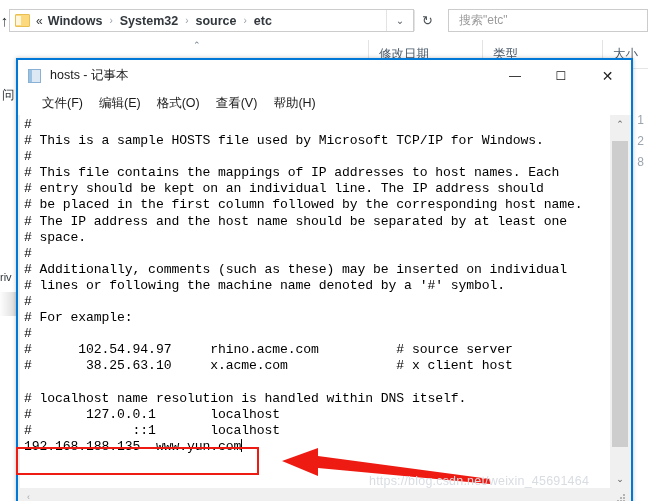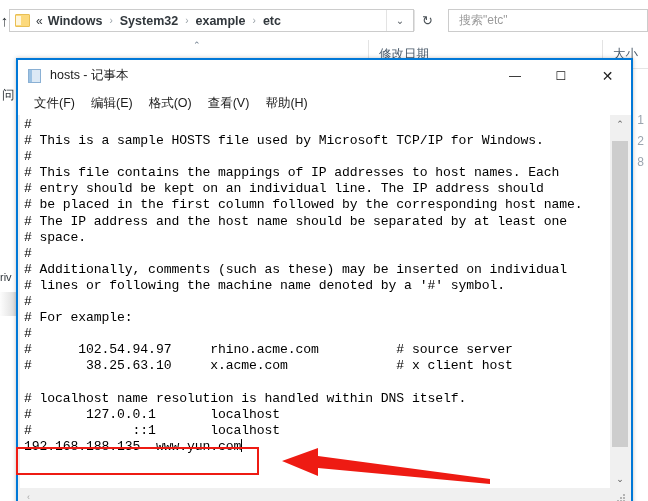--- a/index.html
+++ b/index.html
@@ -255,21 +255,21 @@
     color: #222;
   }
   .np-btn.close { width: 47px; font-size: 14px; }
   .np-menu {
     position: absolute;
     left: 0; top: 31px;
     width: 100%; height: 24px;
     background: #ffffff;
     display: flex;
     align-items: center;
-    padding-left: 16px;
+    padding-left: 24px;
     box-sizing: border-box;
   }
   .np-menu-item {
     font-size: 12.5px;
     color: #1a1a1a;
     margin-right: 16px;
     white-space: nowrap;
   }
   .np-client {
     position: absolute;
@@ -393,21 +393,21 @@
       <div class="up-arrow">↑</div>
 
       <div class="addr-box">
         <span class="folder-ico"></span>
         <span class="crumbs">
           <span class="crumb-dbl">«</span>
           <span class="crumb">Windows</span>
           <span class="crumb-chev">›</span>
           <span class="crumb">System32</span>
           <span class="crumb-chev">›</span>
-          <span class="crumb">example</span>
+          <span class="crumb">source</span>
           <span class="crumb-chev">›</span>
           <span class="crumb">etc</span>
         </span>
         <span style="flex:1 1 auto"></span>
         <span class="addr-drop">⌄</span>
       </div>
 
       <div class="refresh-btn">↻</div>
 
       <div class="search-box">
@@ -417,20 +417,21 @@
 
     <div class="nav-sliver">
       <div class="nav-text-1">问</div>
       <div class="nav-text-2">riv</div>
       <div class="nav-selected-band"></div>
     </div>
 
     <div class="col-header">
       <div class="col-sort" style="left:167px;">⌃</div>
       <div class="col-cell" style="left:342px; width:126px;">修改日期</div>
+      <div class="col-cell" style="left:456px; width:120px;">类型</div>
       <div class="col-cell" style="left:576px; width:72px;">大小</div>
     </div>
 
     <div class="size-digits" style="top:113px;">1</div>
     <div class="size-digits" style="top:134px;">2</div>
     <div class="size-digits" style="top:155px;">8</div>
   </div>
 
   <div id="notepad">
 
@@ -498,14 +499,15 @@
       </div>
     </div>
   </div>
 
   <div class="hl-box"></div>
 
   <svg class="arrow-svg" viewBox="0 0 210 44">
     <polygon points="0,18 36,5 36,13 208,36 208,41 36,25 36,33" fill="#ee1b13"></polygon>
   </svg>
 
+  <div class="watermark">https://blog.csdn.net/weixin_45691464</div>
 
 </div>
 
 </body></html>

